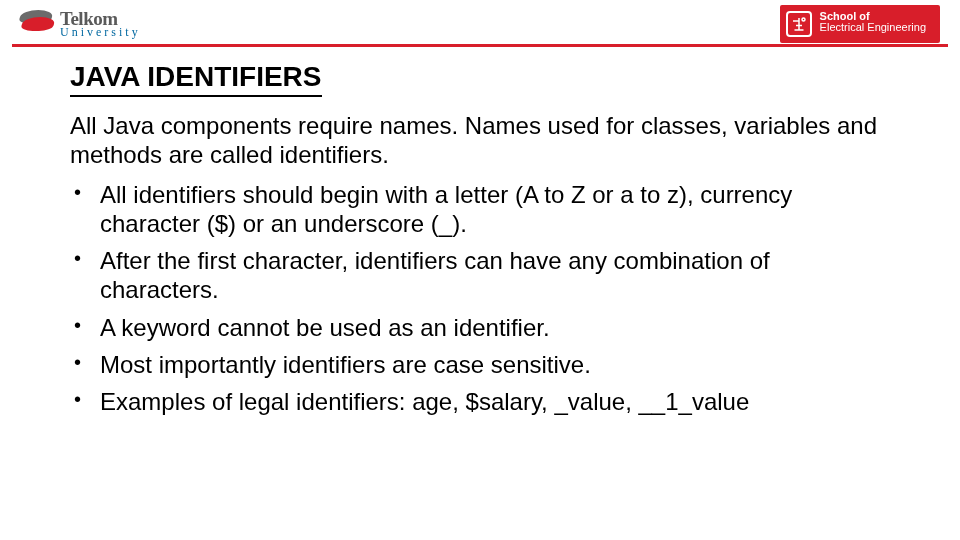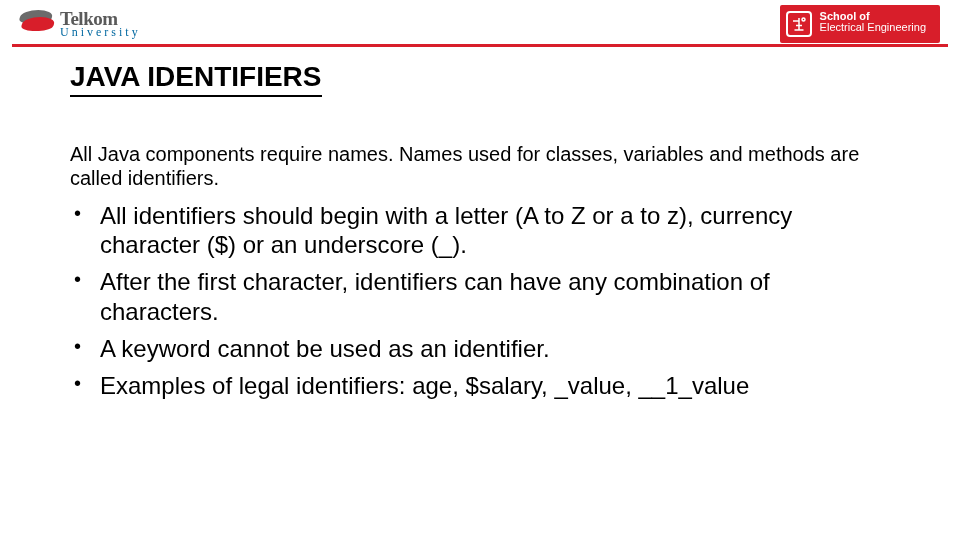--- a/index.html
+++ b/index.html
@@ -66,25 +66,24 @@
   .title {
     font-size: 28px;
     font-weight: bold;
     color: #000;
     border-bottom: 2.5px solid #000;
     display: inline-block;
     padding-bottom: 2px;
     margin-bottom: 14px;
   }
   .para {
-    font-size: 20px;
+    font-size: 24px;
     color: #000;
     margin-bottom: 10px;
     line-height: 1.22;
-    margin-top: 31px;
   }
   ul.bullets {
     list-style: none;
     padding-left: 0;
   }
   ul.bullets li {
     font-size: 24px;
     color: #000;
     line-height: 1.22;
     margin-bottom: 8px;
@@ -132,15 +131,16 @@
 
 <div class="content">
   <div class="title">JAVA IDENTIFIERS</div>
 
   <p class="para">All Java components require names. Names used for classes, variables and methods are called identifiers.</p>
 
   <ul class="bullets">
     <li>All identifiers should begin with a letter (A to Z or a to z), currency character ($) or an underscore (_).</li>
     <li>After the first character, identifiers can have any combination of characters.</li>
     <li>A keyword cannot be used as an identifier.</li>
+    <li>Most importantly identifiers are case sensitive.</li>
     <li>Examples of legal identifiers: age, $salary, _value, __1_value</li>
   </ul>
 </div>
 
 </body></html>

